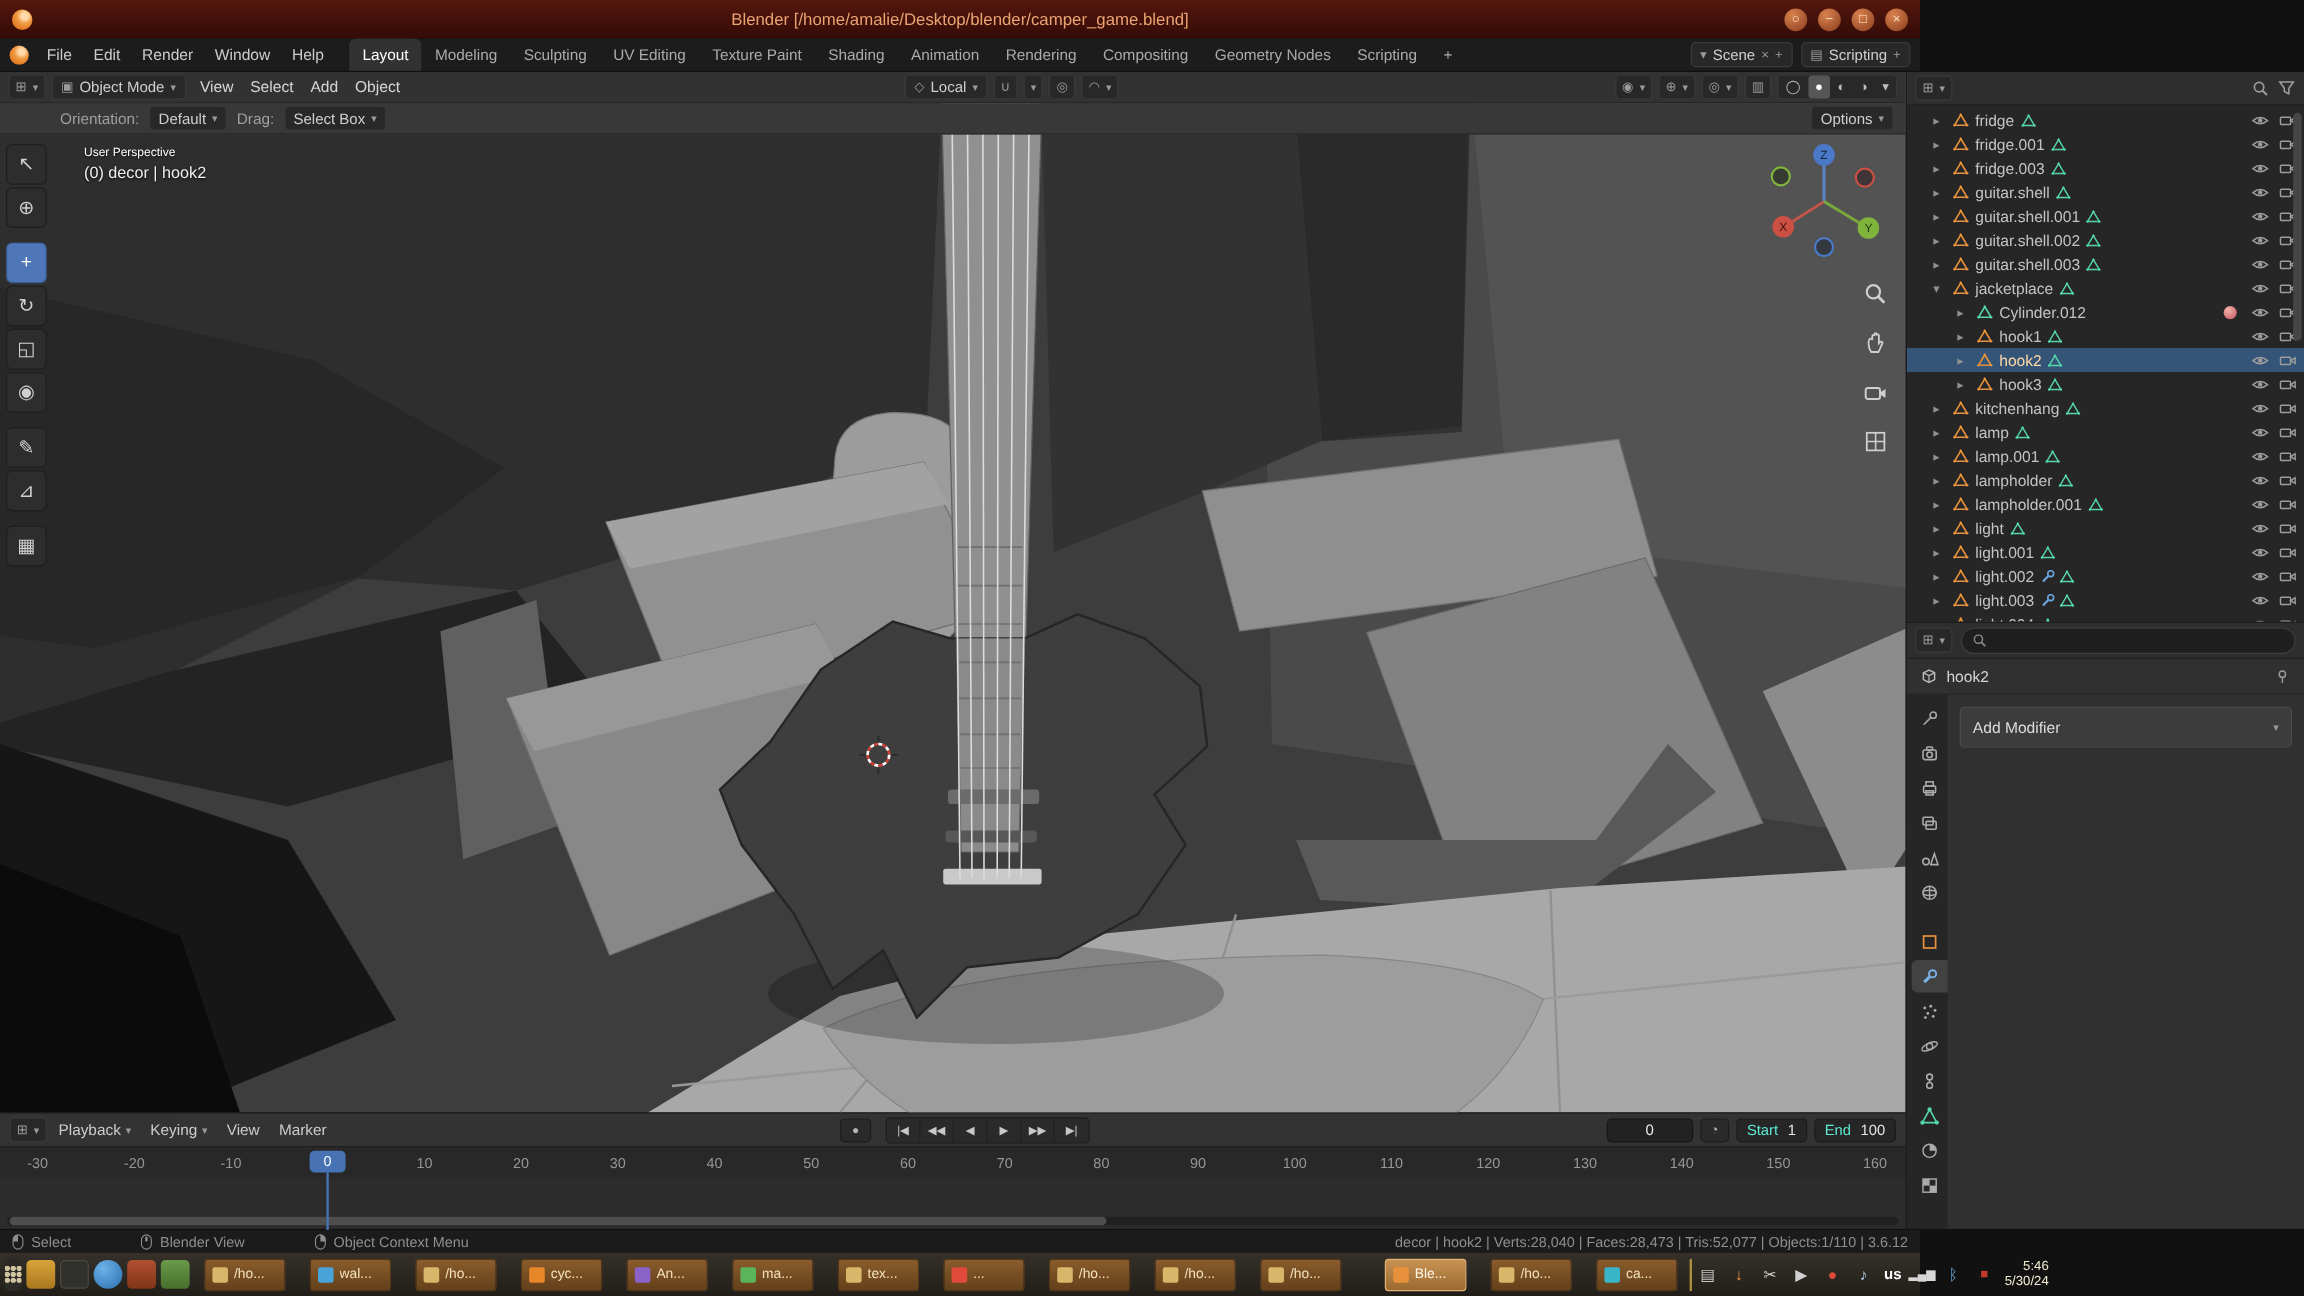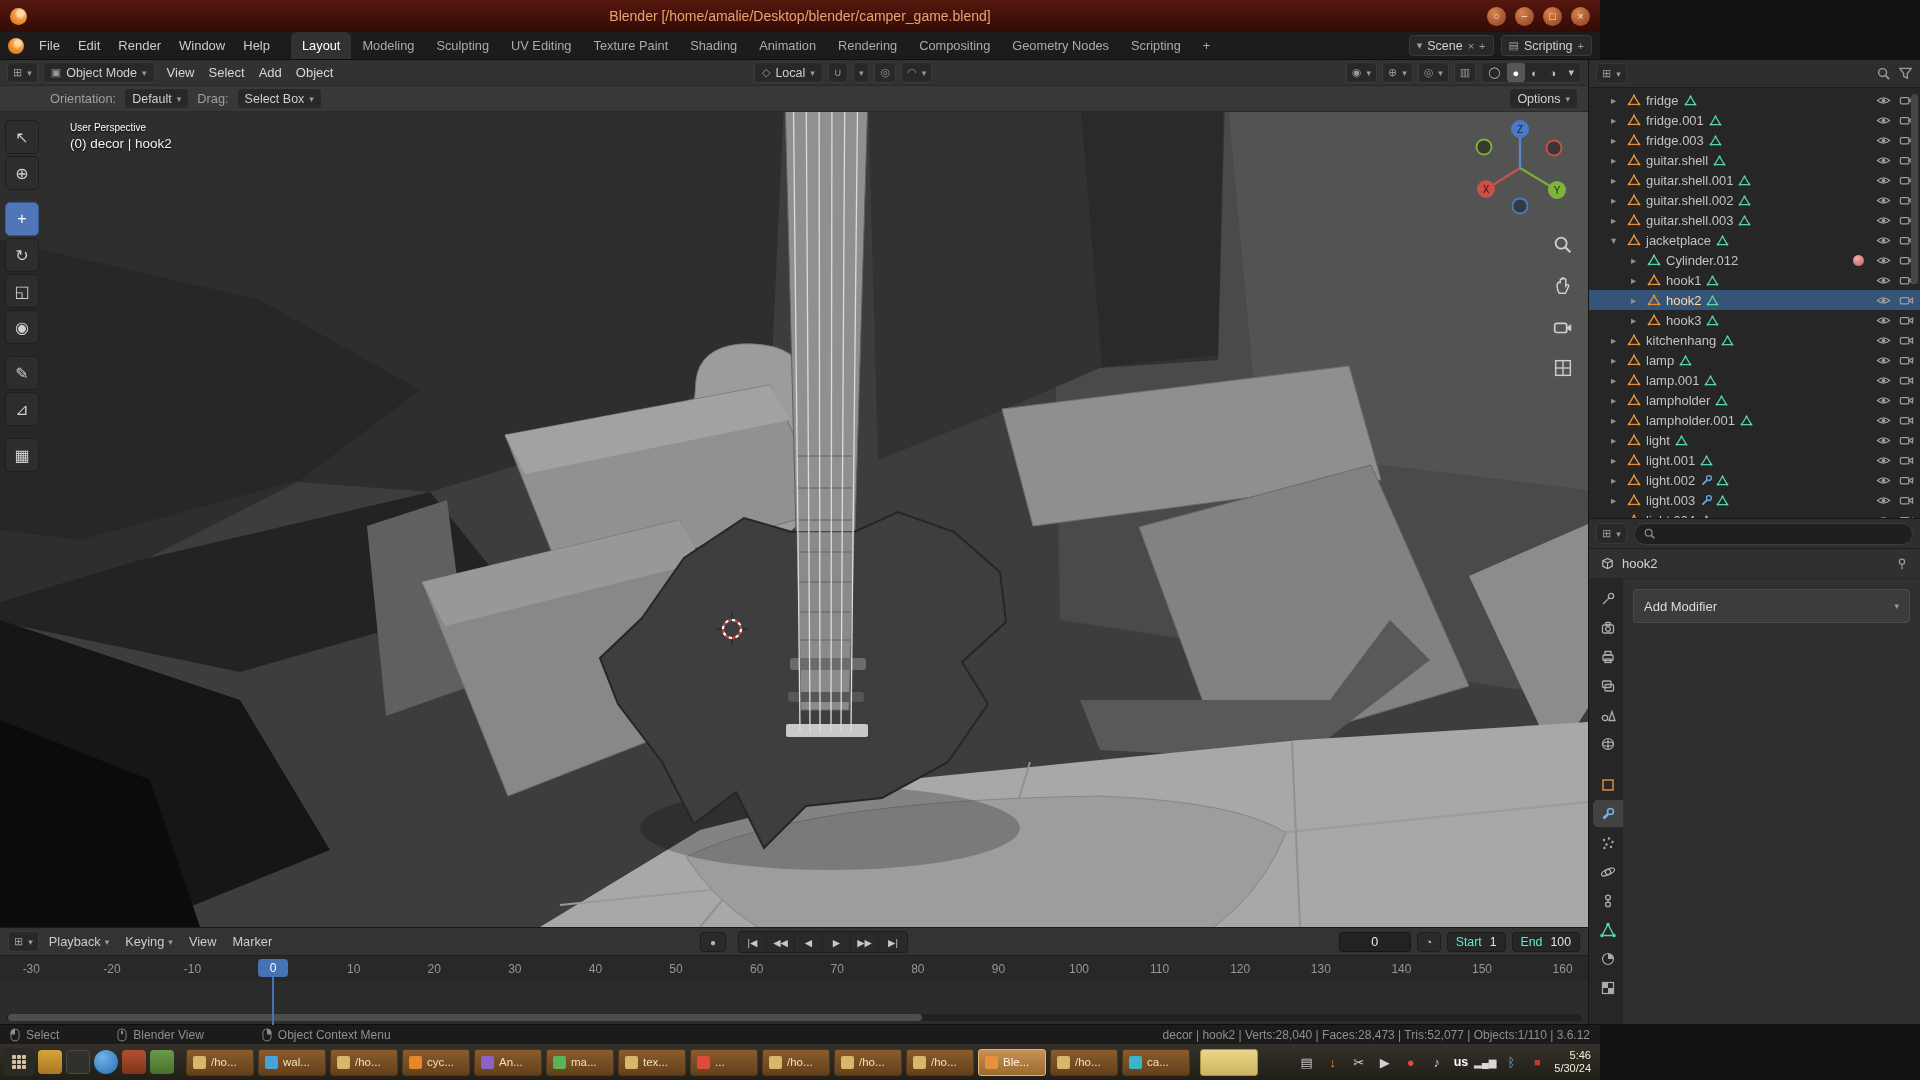--- a/index.html
+++ b/index.html
@@ -147,24 +147,24 @@
   radial-gradient(circle 2px at 2px 2px,#cfc49f 2px,transparent 2.5px),
   radial-gradient(circle 2px at 7px 2px,#cfc49f 2px,transparent 2.5px),
   radial-gradient(circle 2px at 12px 2px,#cfc49f 2px,transparent 2.5px),
   radial-gradient(circle 2px at 2px 7px,#cfc49f 2px,transparent 2.5px),
   radial-gradient(circle 2px at 7px 7px,#cfc49f 2px,transparent 2.5px),
   radial-gradient(circle 2px at 12px 7px,#cfc49f 2px,transparent 2.5px),
   radial-gradient(circle 2px at 2px 12px,#cfc49f 2px,transparent 2.5px),
   radial-gradient(circle 2px at 7px 12px,#cfc49f 2px,transparent 2.5px),
   radial-gradient(circle 2px at 12px 12px,#cfc49f 2px,transparent 2.5px);}
 .launcher{width:24px;height:24px;border-radius:4px;flex:none;}
-.tb-wins{display:flex;gap:4px;margin-left:8px;}
+.tb-wins{display:flex;gap:20px;margin-left:8px;}
 .tb-win{width:68px;height:27px;border-radius:3px;background:linear-gradient(#8a5c2c,#63401a);border:1px solid #4e361a;
   display:flex;align-items:center;gap:5px;padding:0 6px;color:#f3e2bd;font-size:11.5px;}
-.tb-win.active{background:linear-gradient(#c89254,#9a6a30);border-color:#e2b273;color:#fff8e8;}
+.tb-win.active{background:linear-gradient(#c89254,#9a6a30);border-color:#e2b273;color:#fff8e8;margin-left:16px;}
 .tb-win .ic{width:13px;height:13px;border-radius:2px;flex:none;}
 .tb-label{overflow:hidden;white-space:nowrap;}
 .tb-note{width:58px;height:27px;background:linear-gradient(#e9d78c,#cdb45f);border:1px solid #a98f3e;border-radius:3px;margin-left:6px;}
 .tray{margin-left:auto;display:flex;align-items:center;gap:8px;padding-right:5px;}
 .tray-ic{font-size:13px;display:flex;align-items:center;justify-content:center;width:18px;height:18px;}
 .kb{color:#ffffff;font-weight:bold;font-size:12.5px;}
 .clock{color:#f5ecd6;font-size:11px;text-align:right;line-height:1.2;}
 svg{display:block;}
 </style>
 </head>

